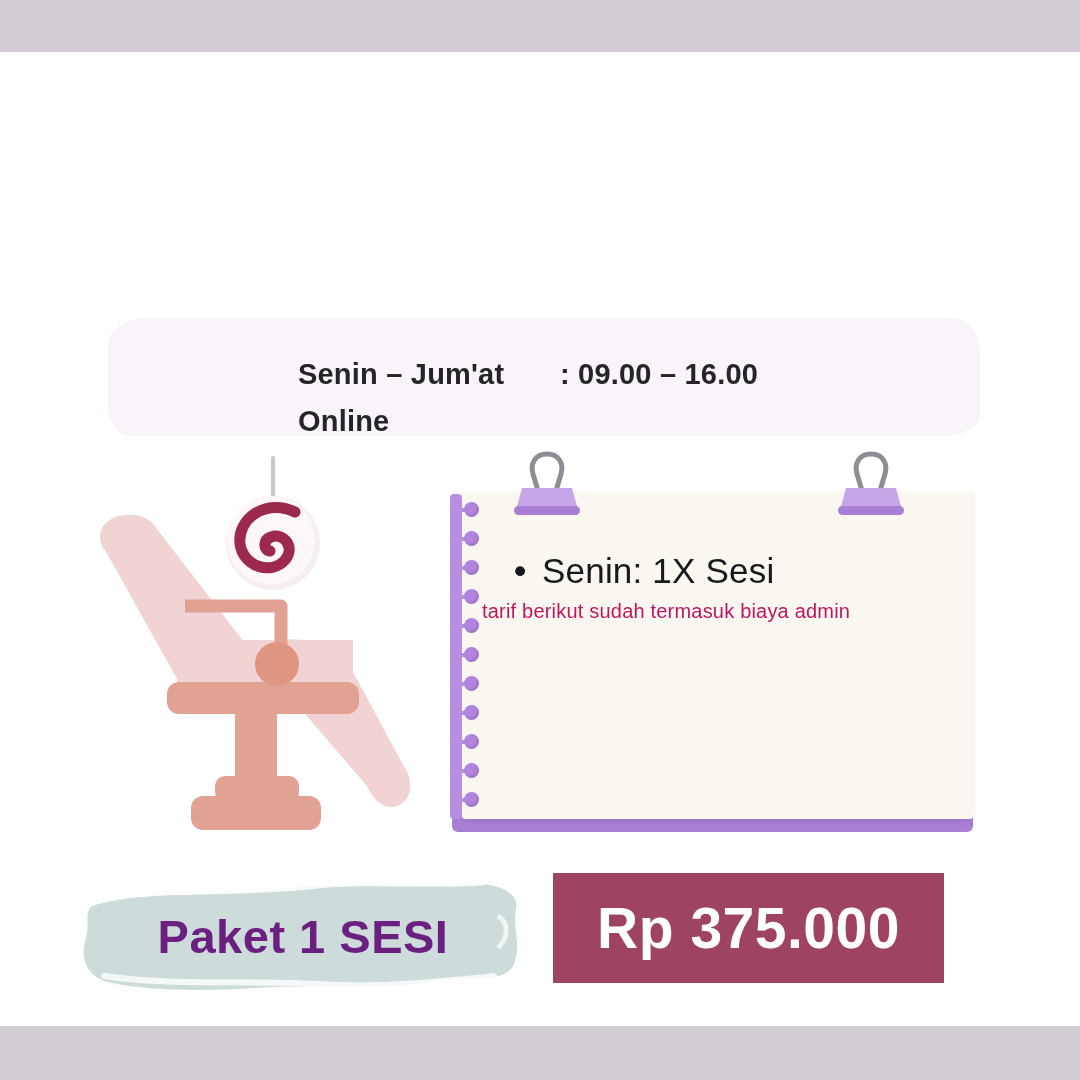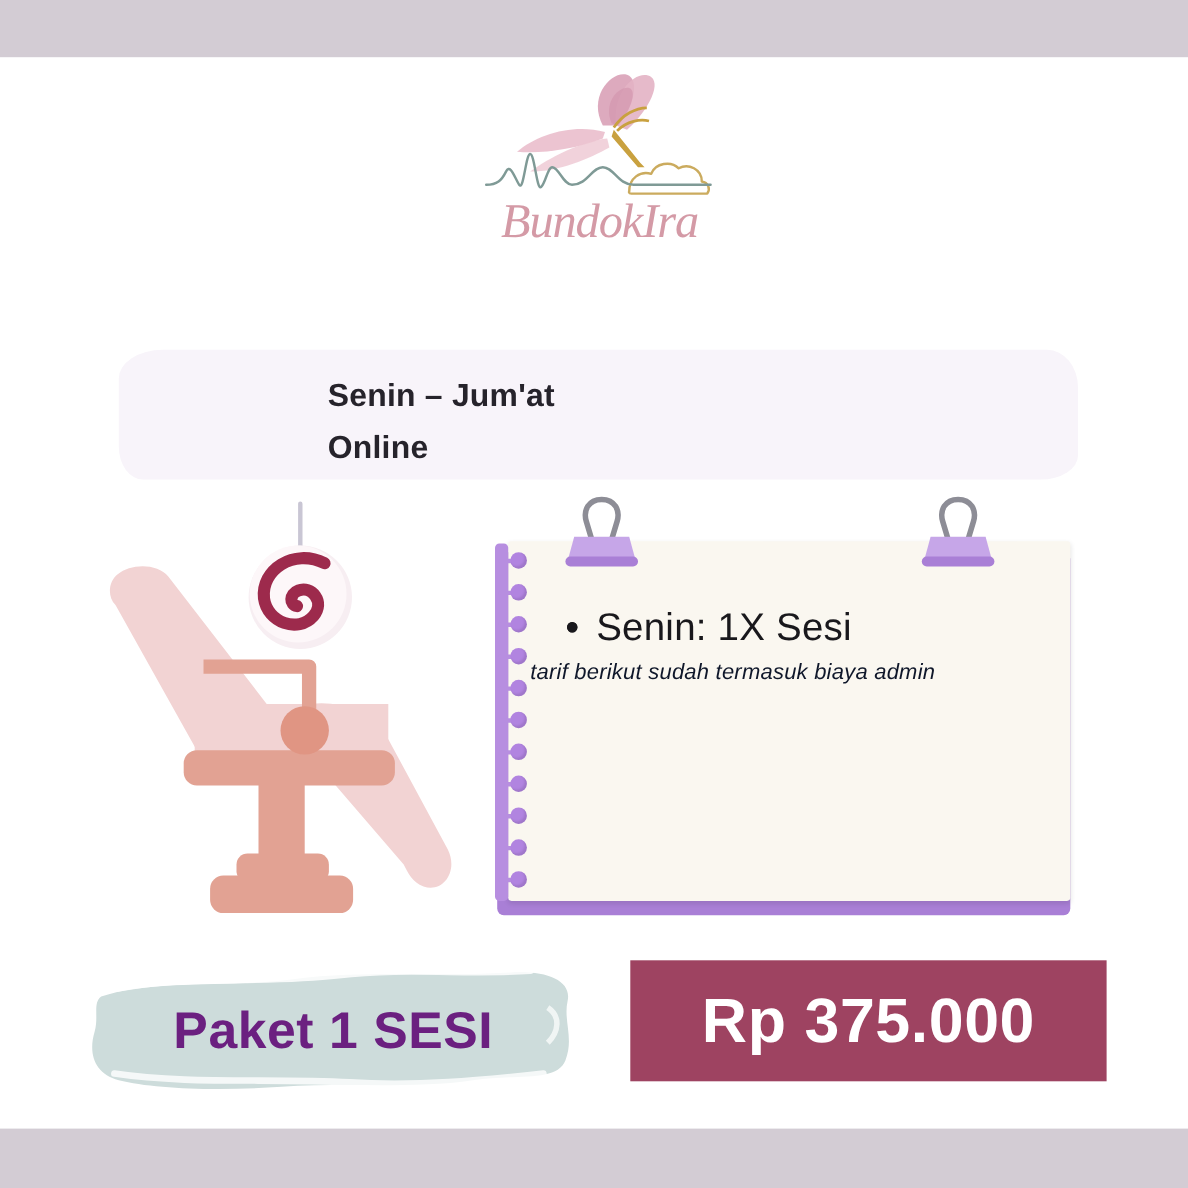--- a/index.html
+++ b/index.html
@@ -72,21 +72,21 @@
     border-radius: 40px 28px 34px 22px / 26px 34px 22px 30px;
   }
   #schedule {
     position: absolute;
     left: 298px;
     top: 344px;
     width: 520px;
   }
   .sched-row {
     display: flex;
-    align-items: flex-start;
+    align-items: flex-end;
     height: 47px;
     color: #26232b;
     font-size: 29px;
     font-weight: bold;
     letter-spacing: 0.2px;
   }
   .sched-day   { width: 262px; }
   .sched-time  { white-space: nowrap; }
 
   
@@ -190,22 +190,21 @@
     position: absolute;
     left: -28px;
     top: 0;
     font-size: 35px;
     line-height: 1.55;
     color: #19181c;
   }
   .pad-note {
     margin-left: -30px;
     font-size: 20px;
-    font-style: italic;
-    color: #0f172a;
+    color: #be185d;
     letter-spacing: 0.2px;
   }
 
   
   #package {
     position: absolute;
     left: 78px;
     top: 872px;
     width: 450px;
     height: 128px;
@@ -224,23 +223,23 @@
     align-items: center;
     justify-content: center;
     font-size: 47px;
     font-weight: bold;
     color: #6b2080;
     letter-spacing: 0.5px;
   }
 
   #price-box {
     position: absolute;
-    left: 573px;
+    left: 553px;
     top: 873px;
-    width: 433px;
+    width: 391px;
     height: 110px;
     background: #9e4361;
     display: flex;
     align-items: center;
     justify-content: center;
   }
   #price-label {
     color: #ffffff;
     font-size: 57px;
     font-weight: bold;
@@ -248,52 +247,27 @@
   }
 </style>
 </head>
 <body>
 
 <div id="poster">
 
   <div class="band band-top"></div>
   <div class="band band-bottom"></div>
 
-  <div id="logo">
-    <svg width="230" height="172" viewBox="0 0 230 172">
-
-      <g>
-        <path d="M118 62 C104 36, 126 12, 140 16 C152 20, 146 46, 132 62 Z" fill="#d79bb3" opacity="0.85"></path>
-        <path d="M130 62 C126 30, 150 10, 162 18 C172 26, 156 52, 140 66 Z" fill="#e3b2c4" opacity="0.9"></path>
-        <path d="M120 68 C92 60, 58 70, 40 86 C62 88, 92 84, 118 74 Z" fill="#e9bccb" opacity="0.88"></path>
-        <path d="M122 74 C100 76, 68 92, 52 104 C78 104, 106 92, 124 82 Z" fill="#edc7d2" opacity="0.8"></path>
-        <path d="M126 60 C118 42, 132 26, 142 28 C150 31, 142 50, 132 62 Z" fill="#cf8fa9" opacity="0.55"></path>
-
-        <path d="M128 66 L152 96 L156 100 L150 100 L126 72 Z" fill="#c9a13f"></path>
-        <path d="M128 64 C136 52, 148 46, 158 46" stroke="#c9a13f" stroke-width="2.5" fill="none"></path>
-        <path d="M131 67 C140 58, 152 56, 160 58" stroke="#c9a13f" stroke-width="2.5" fill="none"></path>
-      </g>
-
-      <g>
-        <path d="M142 122 C142 110, 152 103, 162 106 C166 96, 180 94, 187 101 C196 96, 208 102, 208 113 C214 114, 216 120, 213 124 L144 124 C141 124, 142 122, 142 122 Z" fill="none" stroke="#cbab5e" stroke-width="2.2" stroke-linejoin="round"></path>
-      </g>
-
-      <g>
-        <path d="M12 116 C22 116, 26 112, 30 104 C34 96, 38 110, 42 116 C46 122, 48 88, 52 88 C56 88, 58 122, 62 118 C66 114, 68 100, 72 100 C78 100, 82 116, 90 116 C104 116, 108 100, 118 100 C128 100, 132 116, 146 116 L216 116" stroke="#7f9a96" stroke-width="2.2" fill="none" stroke-linecap="round" stroke-linejoin="round"></path>
-      </g>
-
-      <text x="115" y="163" text-anchor="middle" font-family="Liberation Serif, serif" font-size="44" font-style="italic" fill="#d49aa6" letter-spacing="-1">BundokIra</text>
-    </svg>
-  </div>
 
 
   <div id="schedule-panel"></div>
   <div id="schedule">
     <div class="sched-row">
       <span class="sched-day">Senin – Jum'at</span>
+      <span class="sched-time">: 09.00 – 16.00</span>
     </div>
     <div class="sched-row">
       <span class="sched-day">Online</span>
     </div>
   </div>
 
   <div id="chair">
     <svg width="360" height="390" viewBox="0 0 360 390">
 
       <line x1="188" y1="8" x2="188" y2="48" stroke="#c9c6d4" stroke-width="4" stroke-linecap="round"></line>

